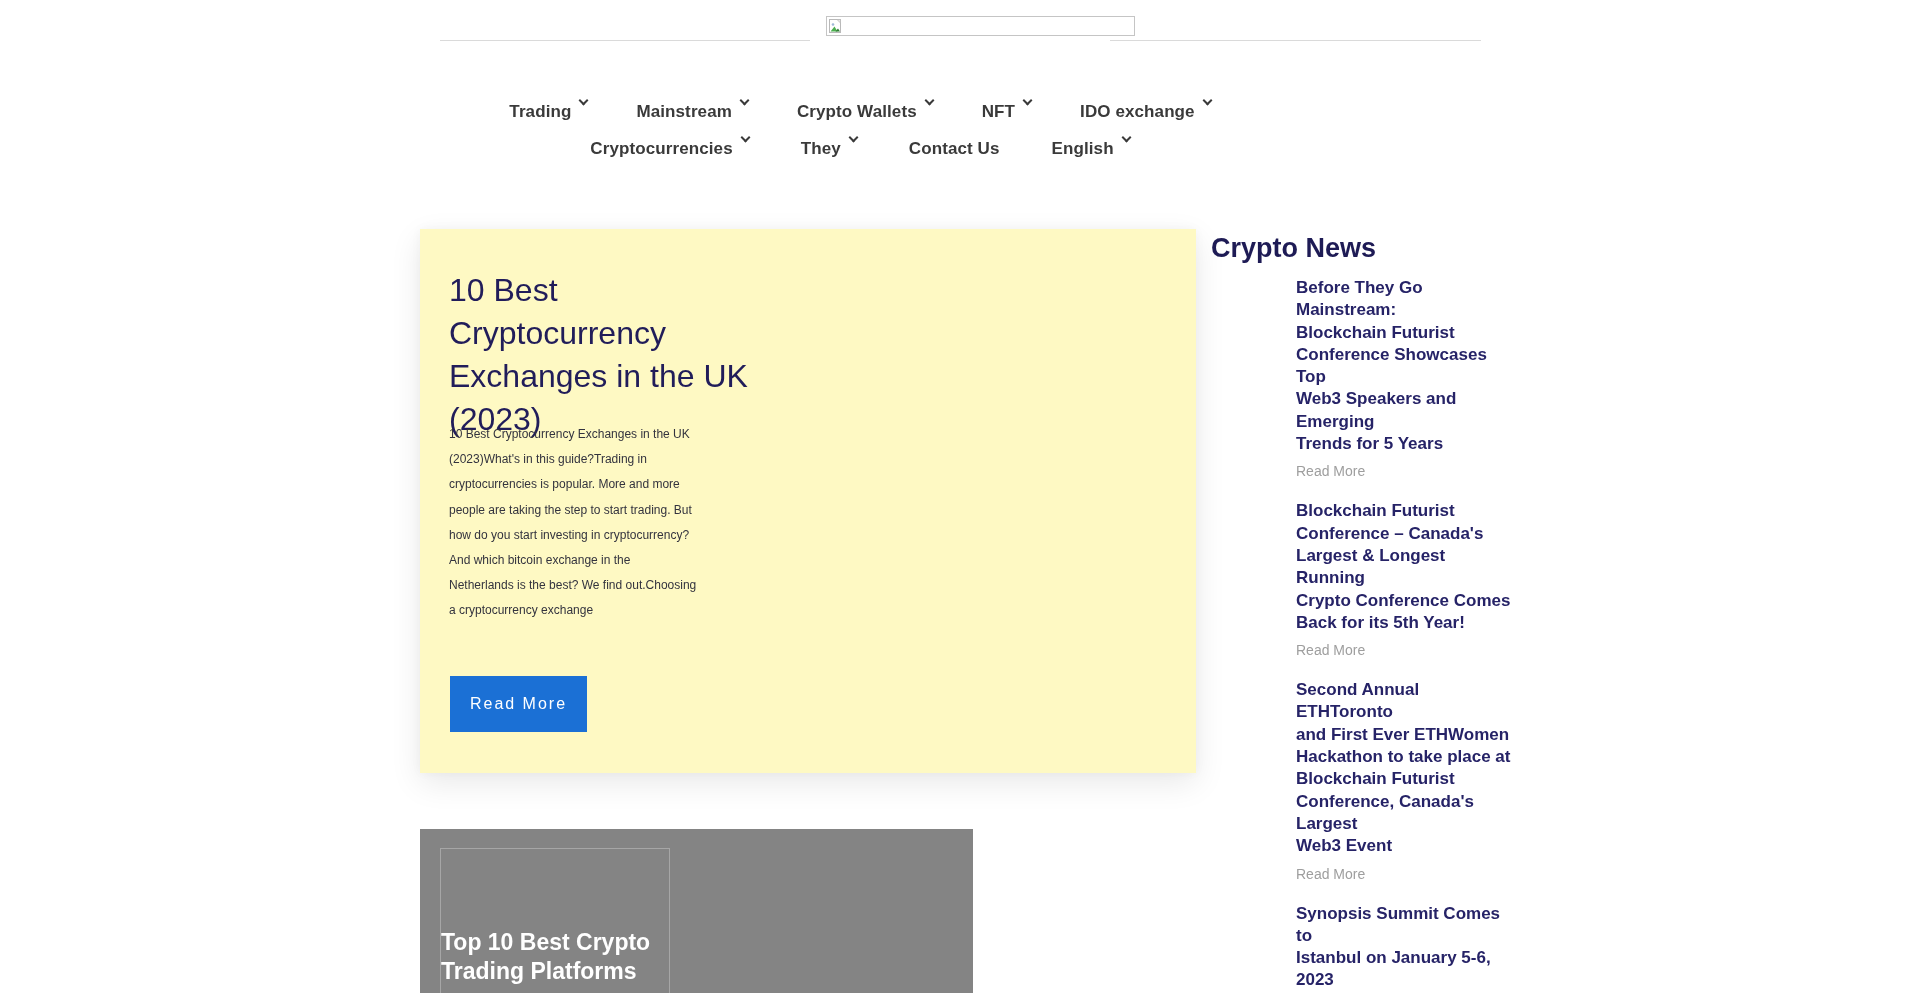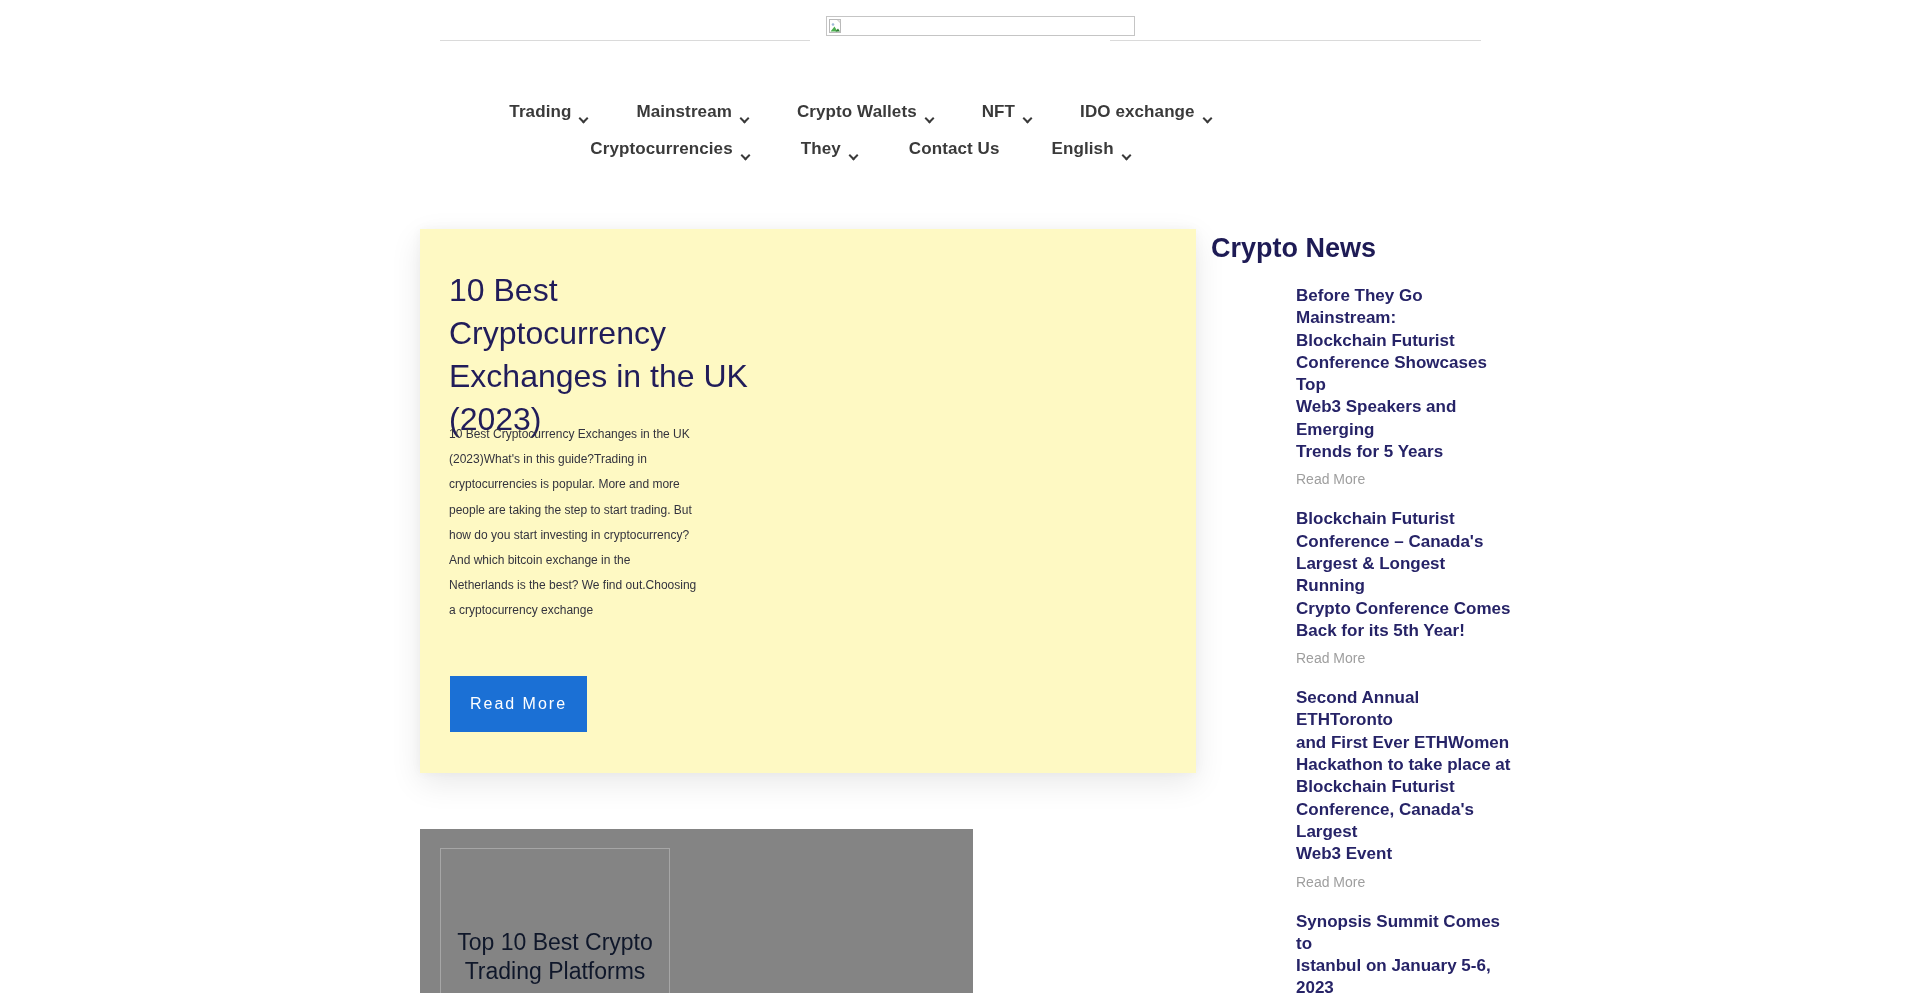--- a/index.html
+++ b/index.html
@@ -25,21 +25,21 @@
   .hline-right { left: 1110px; width: 371px; }
 
   
   .main-nav {
     position: absolute; left: 0; right: 0; top: 101px;
     transform: translateX(-100px);
   }
   .nav-row { display: flex; justify-content: center; gap: 49px; }
   .nav-row + .nav-row { margin-top: 16px; gap: 52px; }
   .nav-item {
-    display: inline-flex; align-items: flex-end;
+    display: inline-flex; align-items: flex-start;
     font-size: 17px; font-weight: 600; color: #3a3a3a;
     text-decoration: none; line-height: 21px; cursor: pointer;
     letter-spacing: 0.1px;
   }
   .chev {
     display: inline-block; width: 7px; height: 7px;
     border-right: 2px solid #3a3a3a; border-bottom: 2px solid #3a3a3a;
     transform: rotate(45deg); margin-left: 9px; margin-top: -4px;
   }
 
@@ -75,30 +75,30 @@
     width: 553px; height: 170px;
     background: #848484; cursor: pointer;
   }
   .overlay-box {
     position: absolute; left: 20px; top: 19px;
     width: 230px; height: 180px;
     border: 1px solid #a6a6a6;
   }
   .overlay-title {
     position: absolute; top: 79px; left: 0; right: 0;
-    text-align: center; color: #0f172a;
-    font-size: 23px; line-height: 29px; font-weight: 400;
+    text-align: left; color: #ffffff;
+    font-size: 23px; line-height: 29px; font-weight: 700;
     white-space: pre-line;
   }
 
   
   .sidebar { position: absolute; left: 1211px; top: 233px; width: 305px; }
   .sidebar-heading {
     font-size: 27px; font-weight: 600; color: #1e1b55;
-    line-height: 31px; margin-bottom: 21px;
+    line-height: 31px; margin-bottom: 13px;
   }
   .news-item { display: flex; margin-bottom: 20px; }
   .news-thumb { width: 85px; flex: 0 0 85px; }
   .news-body { width: 215px; }
   .news-title {
     display: block; font-size: 17px; line-height: 22.3px; font-weight: 700;
     color: #262367; white-space: pre-line; text-decoration: none; cursor: pointer;
   }
   .news-readmore {
     display: inline-block; margin-top: 8px;

